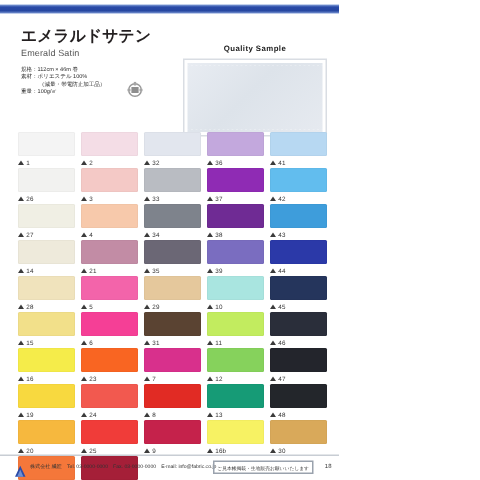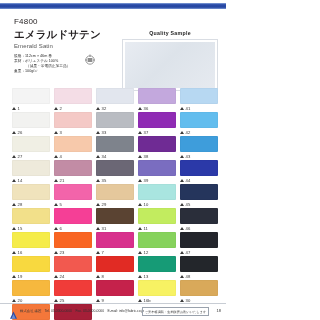--- a/index.html
+++ b/index.html
@@ -97,21 +97,20 @@
     font-size:4px;color:#333;line-height:6px;
   }
 </style>
 </head>
 <body>
 
 <div class="topbar"></div>
 
 <div class="header">
   <div class="hdr-left">
-    <div class="code">F4800</div>
     <div class="name-jp">エメラルドサテン</div>
     <div class="name-en">Emerald Satin</div>
     <div class="specs">
       <div class="spec">規格：112cm × 46m 巻</div>
       <div class="spec">素材：ポリエステル 100%</div>
       <div class="spec indent">（減量・帯電防止加工品）</div>
       <div class="spec">重量：100g/㎡</div>
     </div>
   </div>
 

